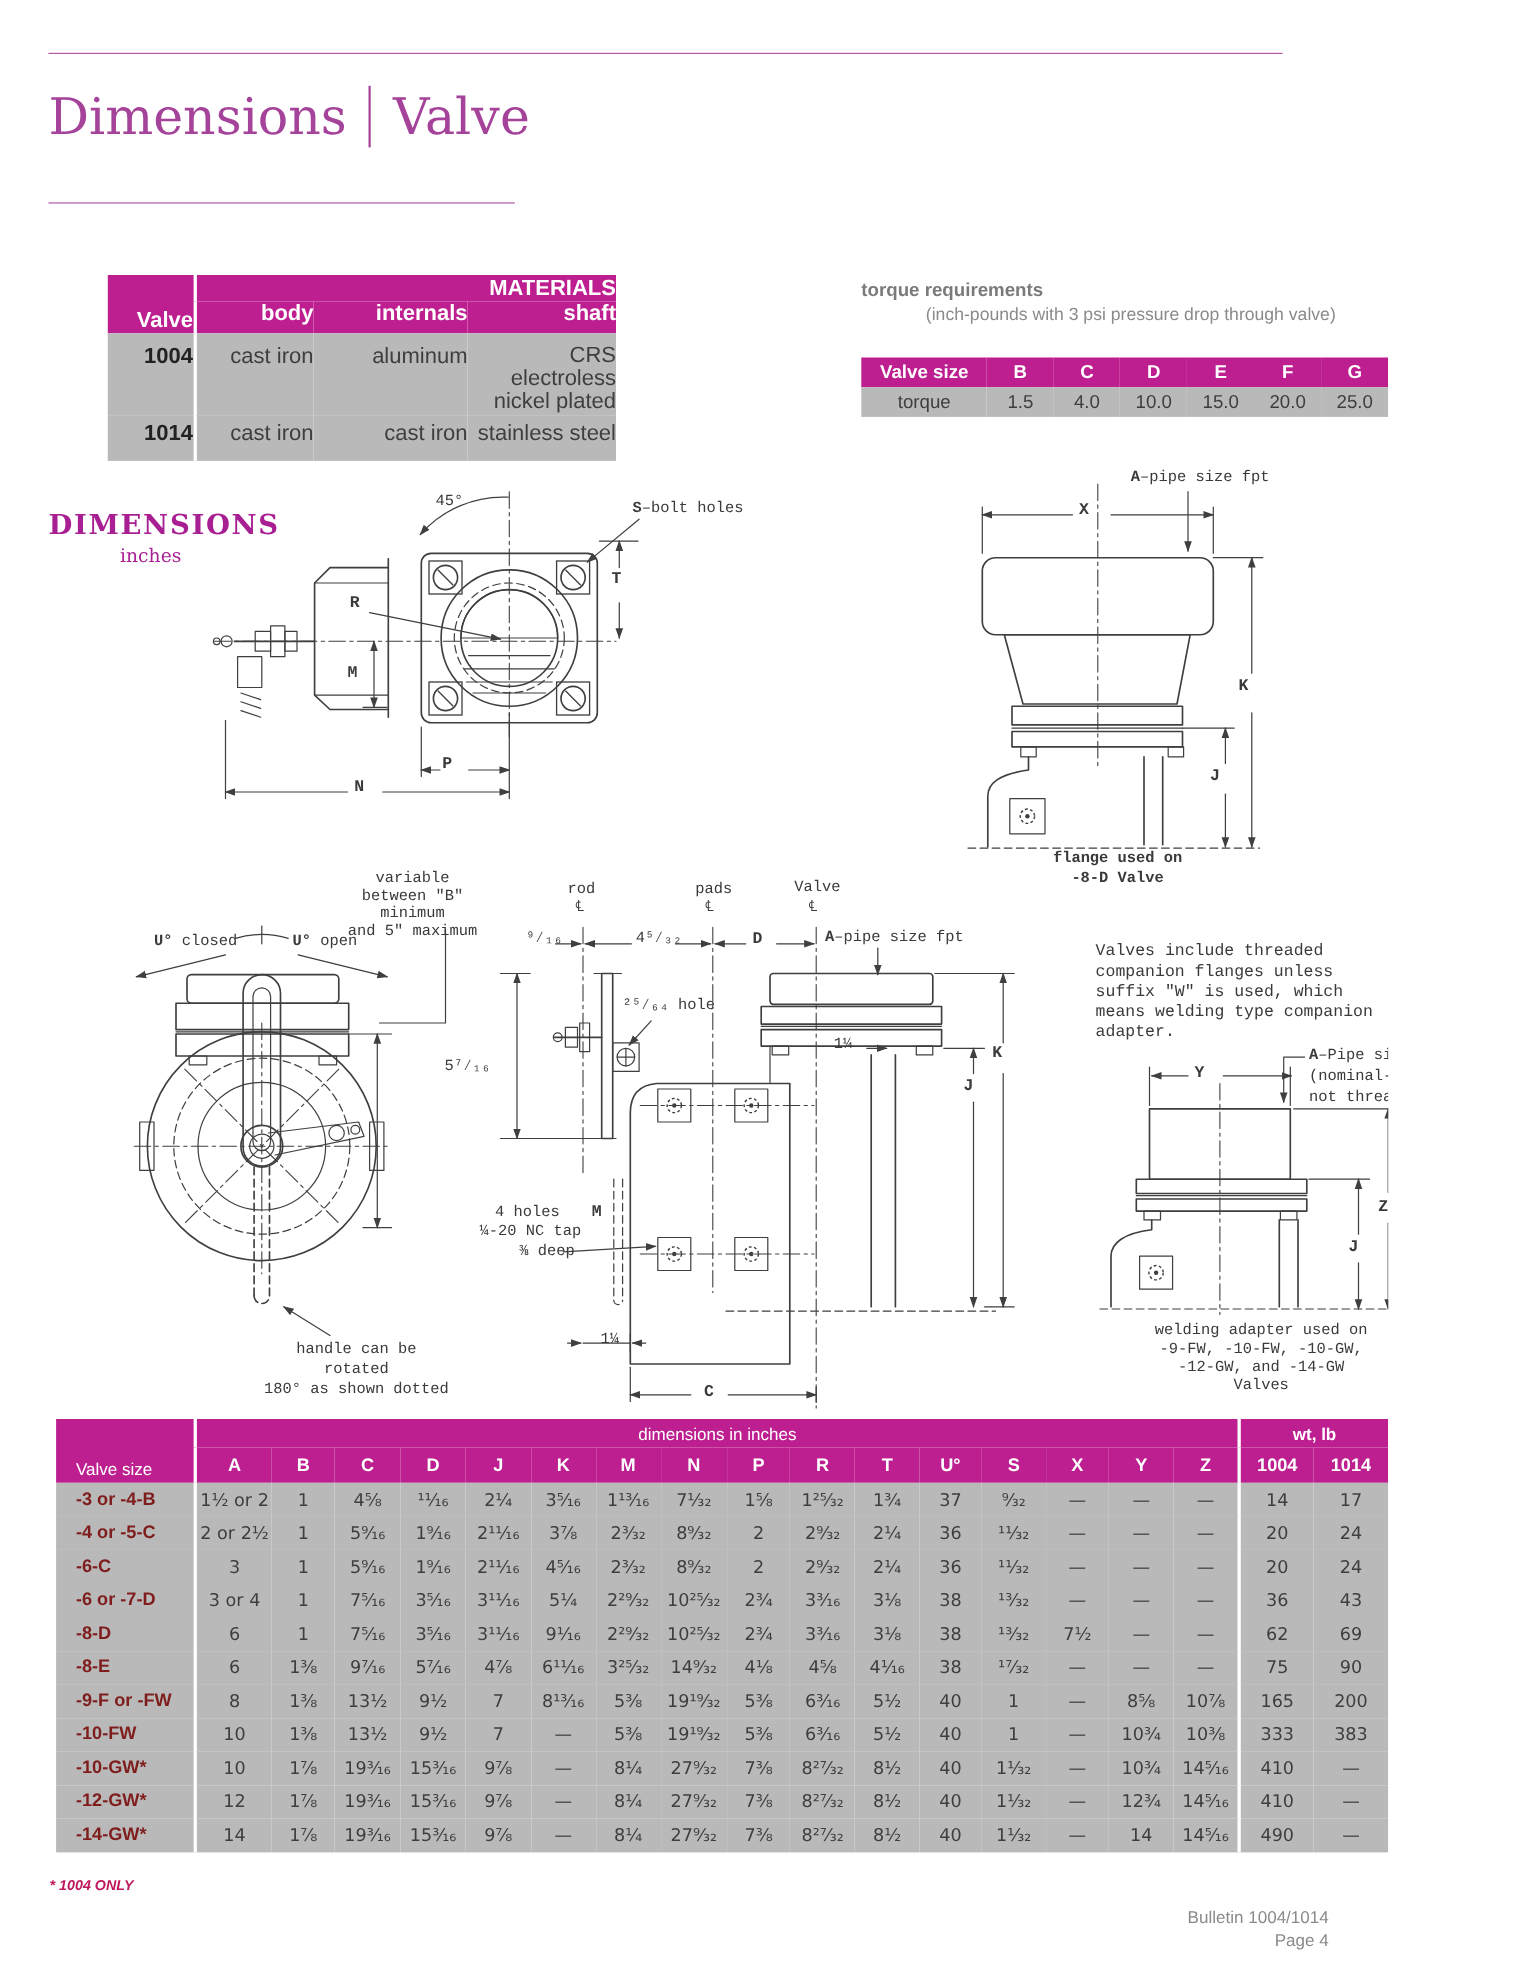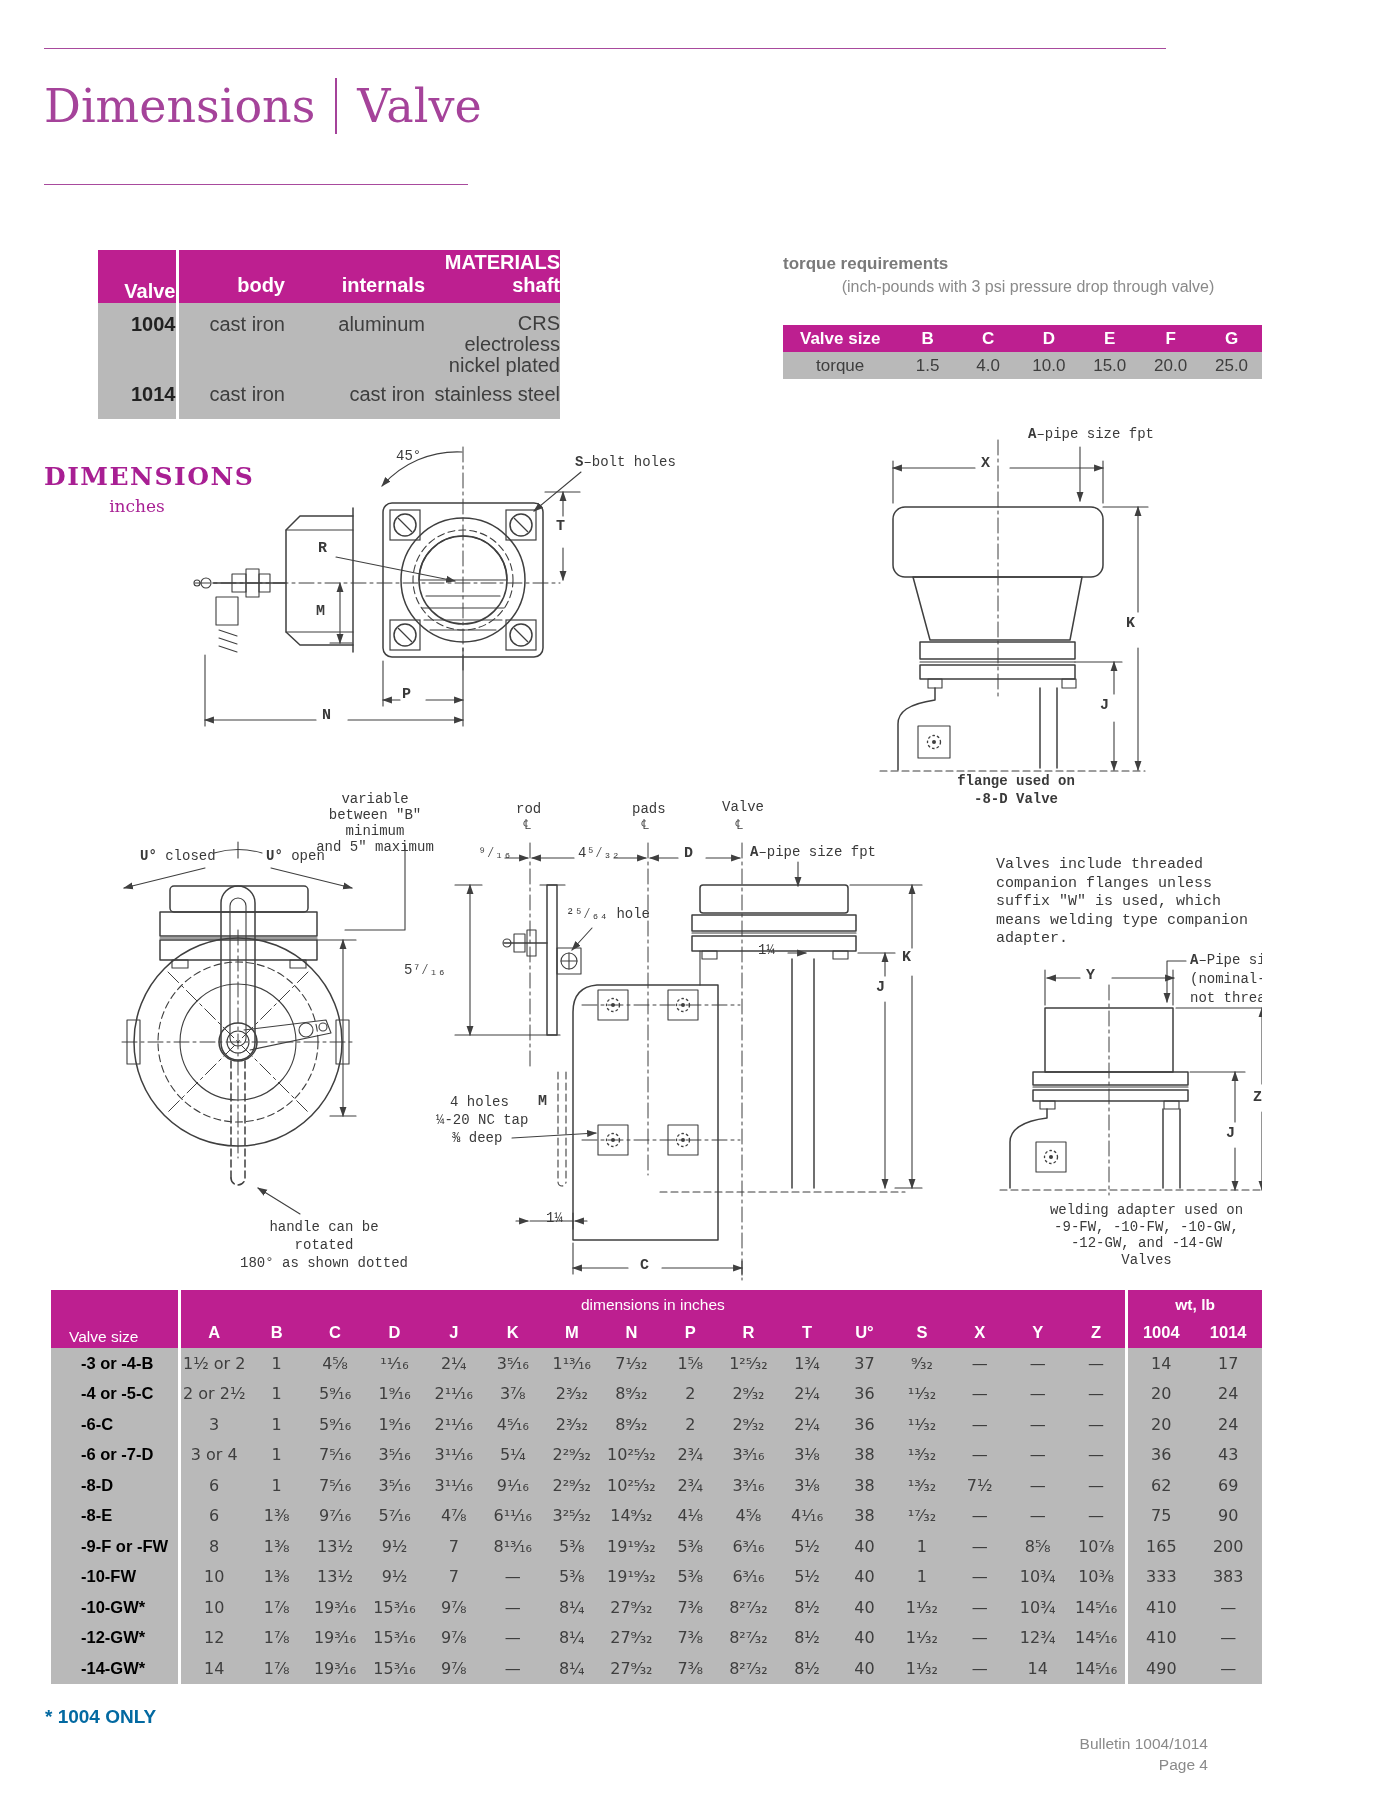--- a/index.html
+++ b/index.html
@@ -42,24 +42,24 @@
   .dimtab thead th{background:#bd1f90;color:#fff;}
   .dimtab .sr th{height:24px;font-size:15.5px;font-weight:normal;vertical-align:bottom;padding-bottom:2px;}
   .dimtab .sr .wt{font-weight:bold;border-left:3px solid #fff;}
   .dimtab .hr th{height:32px;font-size:16.5px;font-weight:bold;vertical-align:middle;}
   .dimtab .vshead{text-align:left;padding-left:18px;font-size:17px;font-weight:bold;
                   vertical-align:bottom;padding-bottom:8px;border-right:3px solid #fff;}
   .dimtab .hr th:nth-child(17){border-left:3px solid #fff;}
   .dimtab tbody td{background:#b9b9b9;height:30.5px;font-size:16px;color:#3e3e3e;
                    font-family:"DejaVu Sans",sans-serif;}
   .dimtab tbody td:first-child{font-family:"Liberation Sans",sans-serif;font-size:16.5px;
-                   font-weight:bold;color:#000000;text-align:left;padding-left:30px;border-right:3px solid #fff;}
+                   font-weight:bold;color:#7f1d1d;text-align:left;padding-left:18px;border-right:3px solid #fff;}
   .dimtab tbody td:nth-child(18){border-left:3px solid #fff;}
 
-  .footnote{position:absolute;left:45px;top:1706px;font-size:19px;font-weight:bold;color:#0369a1;}
+  .footnote{position:absolute;left:45px;top:1706px;font-size:13px;font-weight:bold;color:#be185d;font-style:italic;}
   .bulletin{position:absolute;right:54px;top:1733px;text-align:right;font-size:15.5px;
             color:#8a8a8a;line-height:21px;margin-left:20px;}
 
   
   .lbl{position:absolute;font-family:Liberation Mono, monospace;font-size:14px;line-height:16px;
        color:#3a3a3a;white-space:nowrap;}
   .lbl b{font-weight:bold;}
   .dl{font-weight:bold;font-size:15px;}
   .cap{white-space:normal;text-align:center;}
   .capb{font-weight:bold;}
@@ -418,21 +418,21 @@
   <div class="lbl" style="left:722px;top:799px">Valve</div>
   <div class="lbl" style="left:735px;top:817px">℄</div>
   <div class="lbl" style="left:478px;top:845px">⁹⁄₁₆</div>
   <div class="lbl" style="left:578px;top:845px">4⁵⁄₃₂</div>
   <div class="lbl dl" style="left:684px;top:846px">D</div>
   <div class="lbl" style="left:750px;top:844px"><b>A</b><span>–pipe size fpt</span></div>
   <div class="lbl" style="left:566px;top:906px">²⁵⁄₆₄ hole</div>
   <div class="lbl" style="left:404px;top:962px">5⁷⁄₁₆</div>
   <div class="lbl" style="left:450px;top:1094px">4 holes</div>
   <div class="lbl" style="left:436px;top:1112px">¼-20 NC tap</div>
-  <div class="lbl" style="left:452px;top:1130px">⅜ deep</div>
+  <div class="lbl" style="left:472px;top:1130px">⅜ deep</div>
   <div class="lbl dl" style="left:538px;top:1094px">M</div>
   <div class="lbl dl" style="left:902px;top:950px">K</div>
   <div class="lbl dl" style="left:876px;top:980px">J</div>
   <div class="lbl" style="left:758px;top:942px">1¼</div>
   <div class="lbl" style="left:546px;top:1210px">1¼</div>
   <div class="lbl dl" style="left:640px;top:1258px">C</div>
 
   <div class="lbl wrap" style="left:996px;top:856px;width:268px;font-size:15px;line-height:18.5px">Valves include threaded companion flanges unless suffix "W" is used, which means welding type companion adapter.</div>
 
   <div class="lbl dl" style="left:1086px;top:968px">Y</div>

